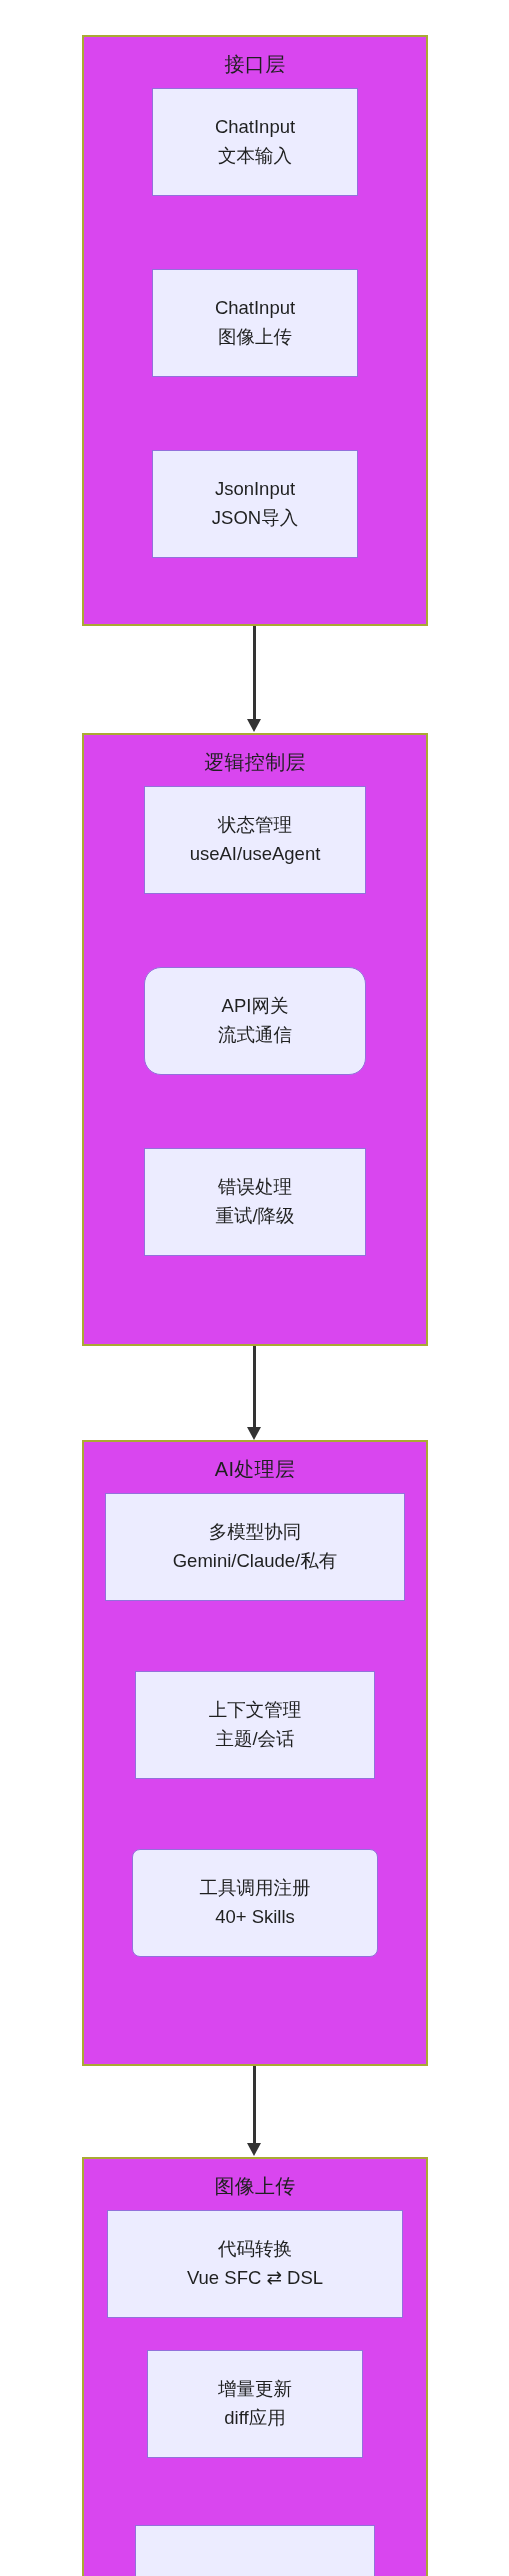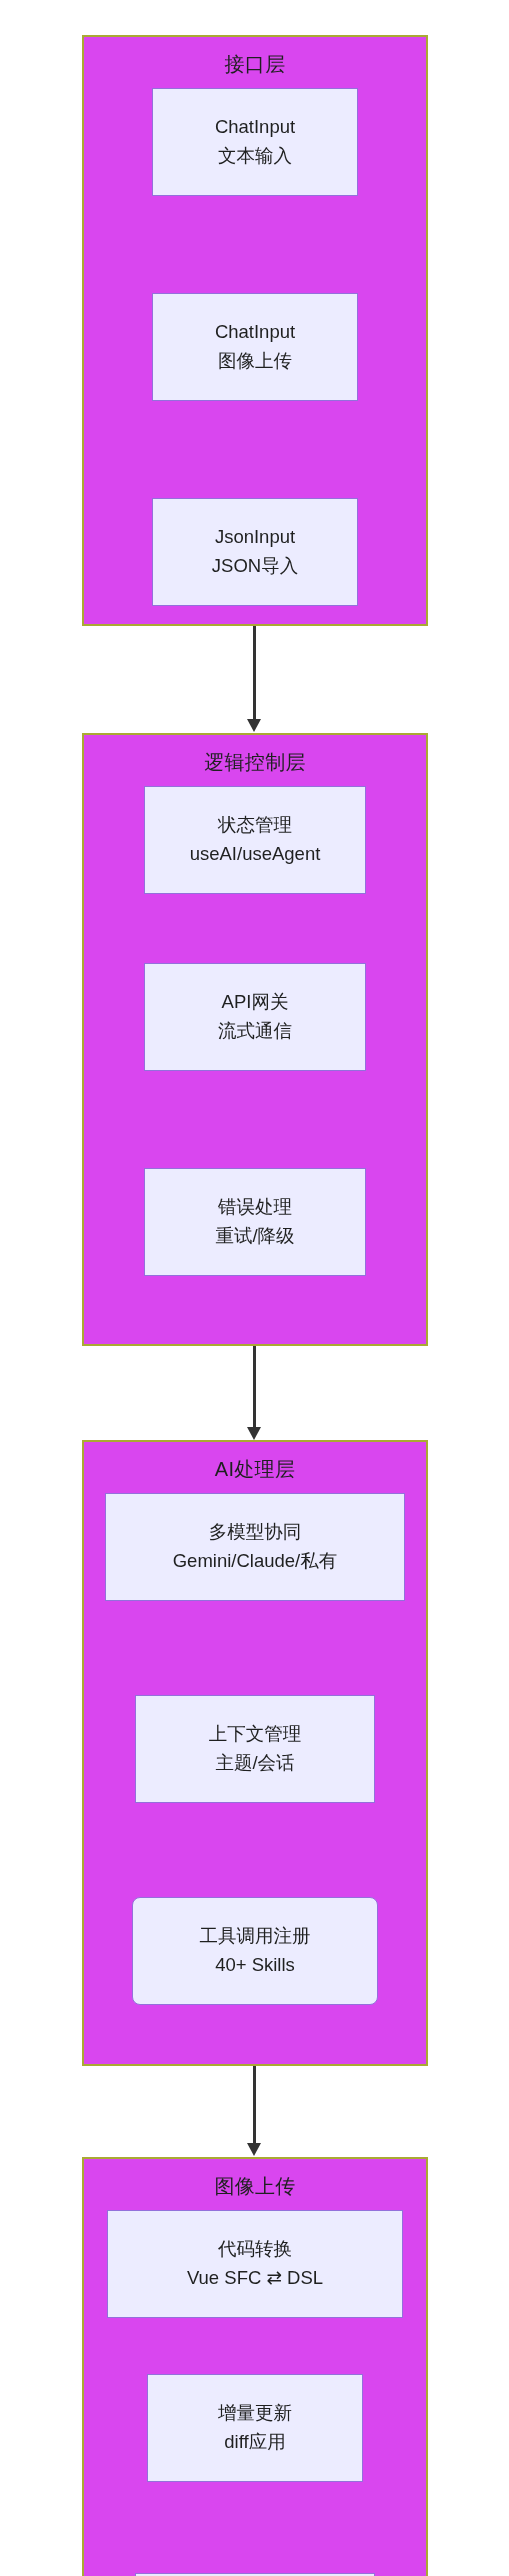--- a/index.html
+++ b/index.html
@@ -42,21 +42,20 @@
     margin-bottom: 5.2px;
     text-align: center;
     letter-spacing: 0.3px;
   }
 
   .nodes {
     width: 100%;
     display: flex;
     flex-direction: column;
     align-items: center;
-    gap: 24px;
   }
 
   .node {
     background: #ececff;
     border: 1.5px solid #9370db;
     box-sizing: border-box;
     display: flex;
     flex-direction: column;
     align-items: center;
     justify-content: center;
@@ -78,21 +77,21 @@
   #group-1 { top: 35px; height: 591px; }
   #group-1 .node { width: 206px; }
   #group-1 .node:nth-child(1) { margin-top: 7.2px; }
   #group-1 .node:nth-child(2) { margin-top: 73px; }
   #group-1 .node:nth-child(3) { margin-top: 73px; }
 
   
   #group-2 { top: 733px; height: 613px; }
   #group-2 .node { width: 222px; }
   #group-2 .node:nth-child(1) { margin-top: 7.2px; }
-  #group-2 .node:nth-child(2) { margin-top: 45px; }
+  #group-2 .node:nth-child(2) { margin-top: 73px; border-radius: 17px; }
   #group-2 .node:nth-child(3) { margin-top: 73px; }
 
   
   #group-3 { top: 1440px; height: 626px; }
   #group-3 .node:nth-child(1) { width: 300px; margin-top: 7.2px; }
   #group-3 .node:nth-child(2) { width: 240px; margin-top: 70px; }
   #group-3 .node:nth-child(3) { width: 246px; margin-top: 70px; border-radius: 8px; }
 
   
   #group-4 { top: 2157px; height: 609px; }

